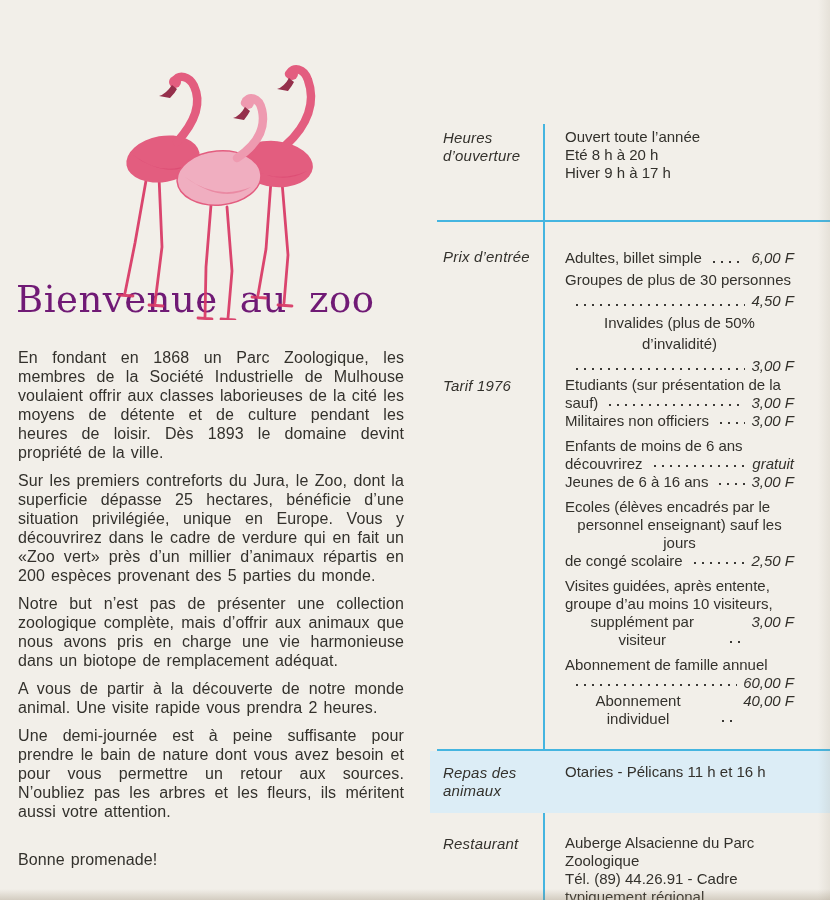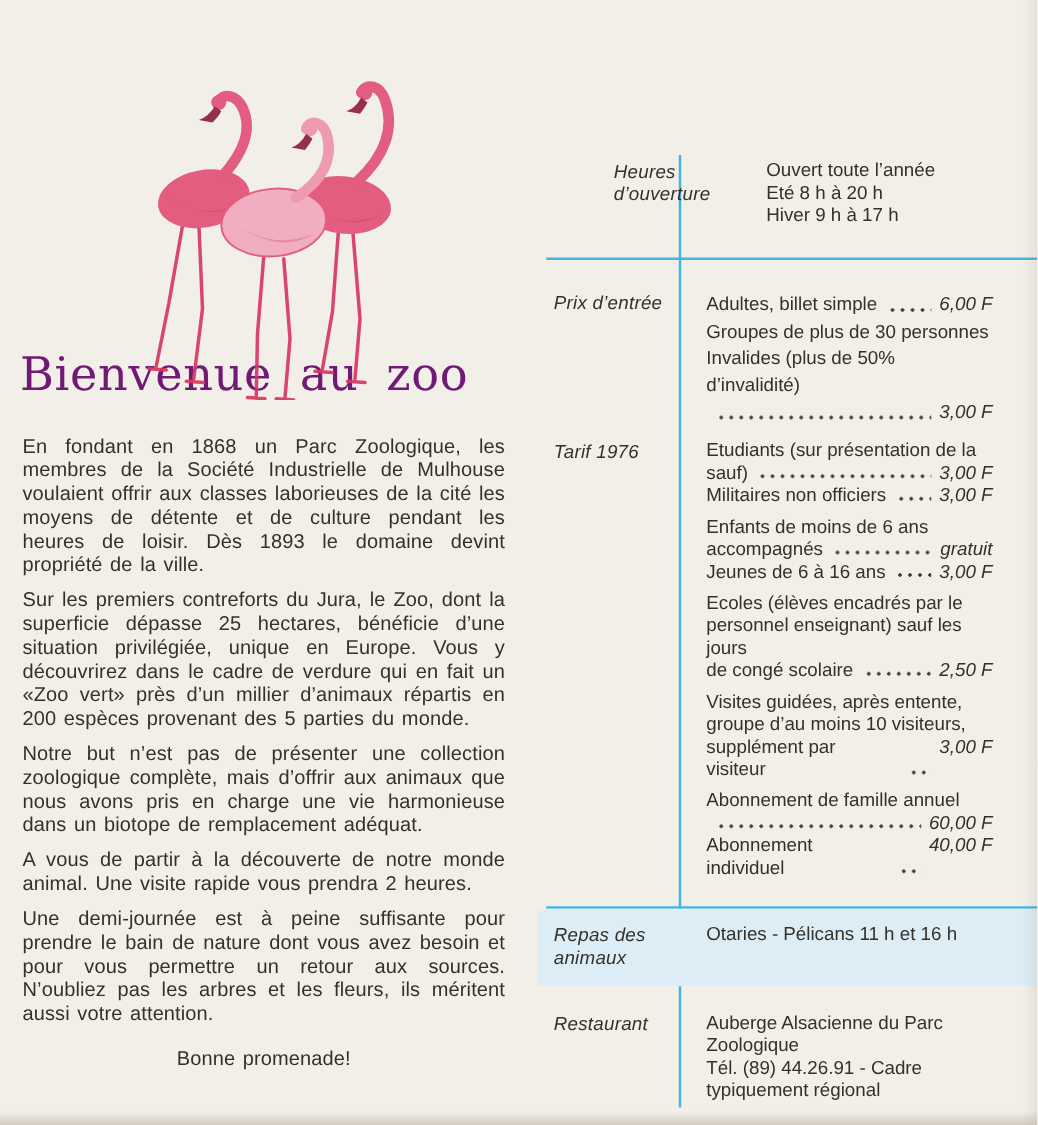--- a/index.html
+++ b/index.html
@@ -36,43 +36,43 @@
     position:absolute; left:16px; top:278px; margin:0; z-index:1;
     font-family:"DejaVu Serif", serif; font-weight:normal;
     font-size:37px; letter-spacing:.5px; word-spacing:10px; color:#701a75;
   }
   .intro{
     position:absolute; left:18px; top:348px; width:386px;
     font-size:16px; line-height:19px; letter-spacing:.1px; word-spacing:1.5px;
     text-align:justify;
   }
   .intro p{margin:0 0 9px 0;}
-  .intro p:last-child{margin-top:17px; text-align:center;}
+  .intro p:last-child{margin-top:29px; text-align:left;}
 
   
   .info-col{ position:absolute; left:443px; top:128px; width:387px; font-size:15px; }
   .sections{ position:relative; }
   .vline{ position:absolute; left:100px; top:-4px; bottom:2px; width:2px; background:var(--cyan); }
   .section{ display:flex; align-items:flex-start; position:relative; }
   .slabel{ width:100px; flex:none; font-style:italic; line-height:18px; letter-spacing:.2px; padding-top:1px; }
   .scontent{ flex:1; padding-left:22px; padding-right:36px; line-height:18px; }
   .scontent.loose{ line-height:21.5px; }
-  .row{ display:flex; align-items:baseline; }
+  .row{ display:flex; align-items:baseline;text-align:center; }
   .row.gap{ margin-top:7px; }
   .rtext{ white-space:pre-wrap; }
   .leader{
     flex:1; align-self:stretch; margin:0 6px 0 8px; min-width:18px;
     background-image:radial-gradient(circle, #3b3935 1.2px, rgba(0,0,0,0) 1.5px);
     background-size:8px 8px; background-repeat:repeat-x; background-position:0 calc(100% - 3px);
   }
   .price{ white-space:nowrap;font-style:italic; }
   .divider{ height:2px; background:var(--cyan); margin-left:-6px; }
-  #sec-heures{ padding-bottom:24px;margin-left:48px; }
+  #sec-heures{ padding-bottom:38px; }
   #sec-prix{ margin-top:25px; }
-  #sec-tarif{ margin-top:11px; padding-bottom:21px; }
+  #sec-tarif{ padding-bottom:21px; }
   #sec-repas{ background:var(--band); padding:12px 0 13px 0; }
   #sec-repas::before{ content:''; position:absolute; left:-13px; top:0; bottom:0; width:13px; background:var(--band); }
   #sec-restaurant{ margin-top:21px; padding-bottom:6px; }
 </style>
 </head>
 <body>
 
 <div class="page">
 
   <svg class="flamingos" viewBox="0 0 265 295" xmlns="http://www.w3.org/2000/svg" aria-hidden="true">
@@ -140,20 +140,25 @@
           <div class="scontent loose">
             <div class="row">
               <span class="rtext">Adultes, billet simple</span>
               <span class="leader"></span>
               <span class="price">6,00 F</span>
             </div>
             <div class="row">
               <span class="rtext">Groupes de plus de 30 personnes</span>
             </div>
             <div class="row">
+              <span class="rtext"></span>
+              <span class="leader"></span>
+              <span class="price">4,50 F</span>
+            </div>
+            <div class="row">
               <span class="rtext">Invalides (plus de 50% d’invalidité)</span>
             </div>
             <div class="row">
               <span class="rtext"></span>
               <span class="leader"></span>
               <span class="price">3,00 F</span>
             </div>
           </div>
         </div>
         <div class="section" id="sec-tarif">
@@ -169,21 +174,21 @@
             </div>
             <div class="row">
               <span class="rtext">Militaires non officiers</span>
               <span class="leader"></span>
               <span class="price">3,00 F</span>
             </div>
             <div class="row gap">
               <span class="rtext">Enfants de moins de 6 ans</span>
             </div>
             <div class="row">
-              <span class="rtext">accompagnés</span>
+              <span class="rtext">découvrirez</span>
               <span class="leader"></span>
               <span class="price">gratuit</span>
             </div>
             <div class="row">
               <span class="rtext">Jeunes de 6 à 16 ans</span>
               <span class="leader"></span>
               <span class="price">3,00 F</span>
             </div>
             <div class="row gap">
               <span class="rtext">Ecoles (élèves encadrés par le</span>

